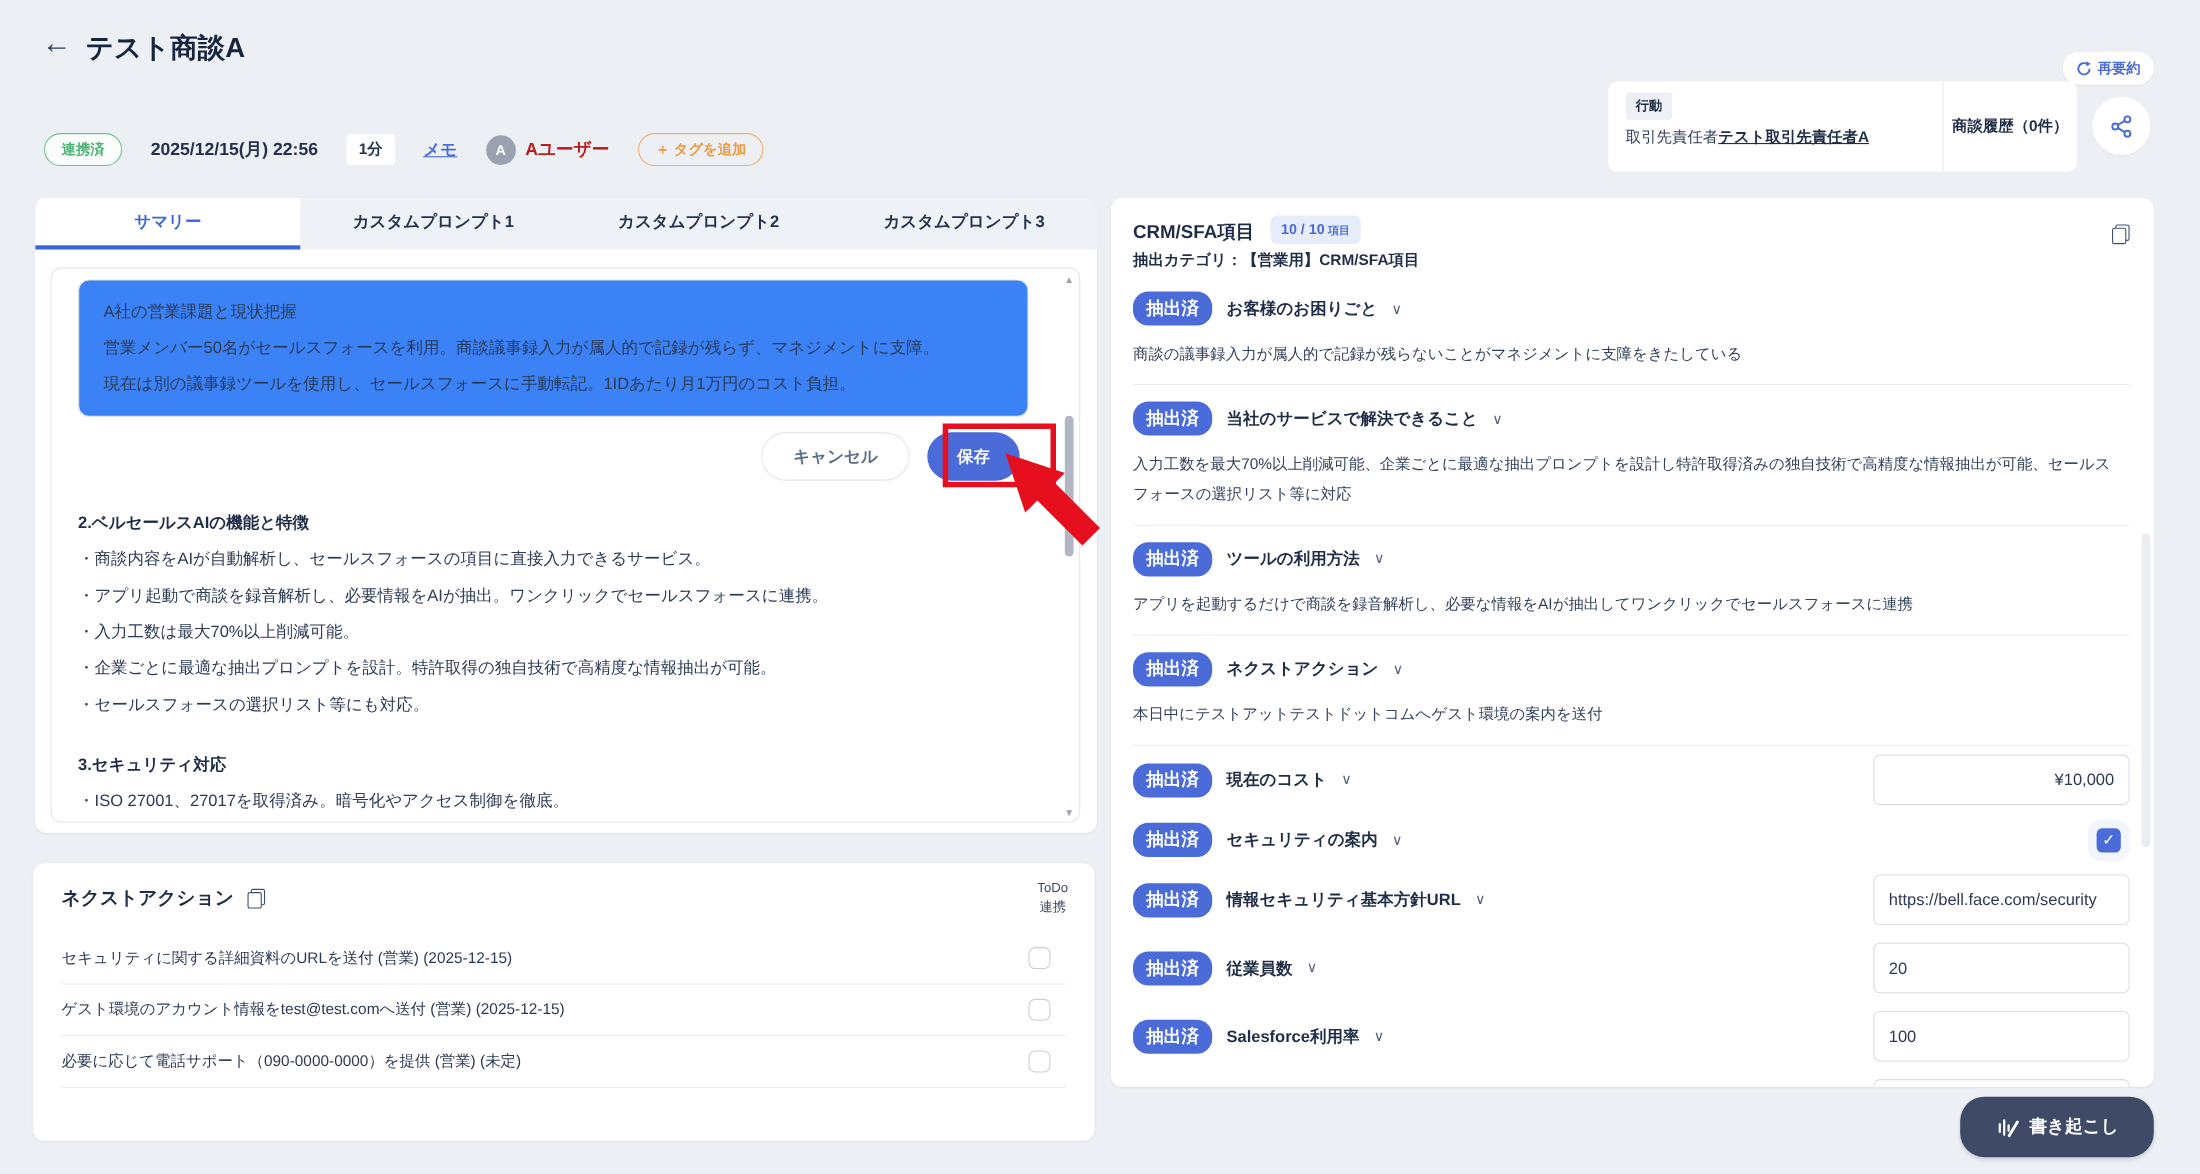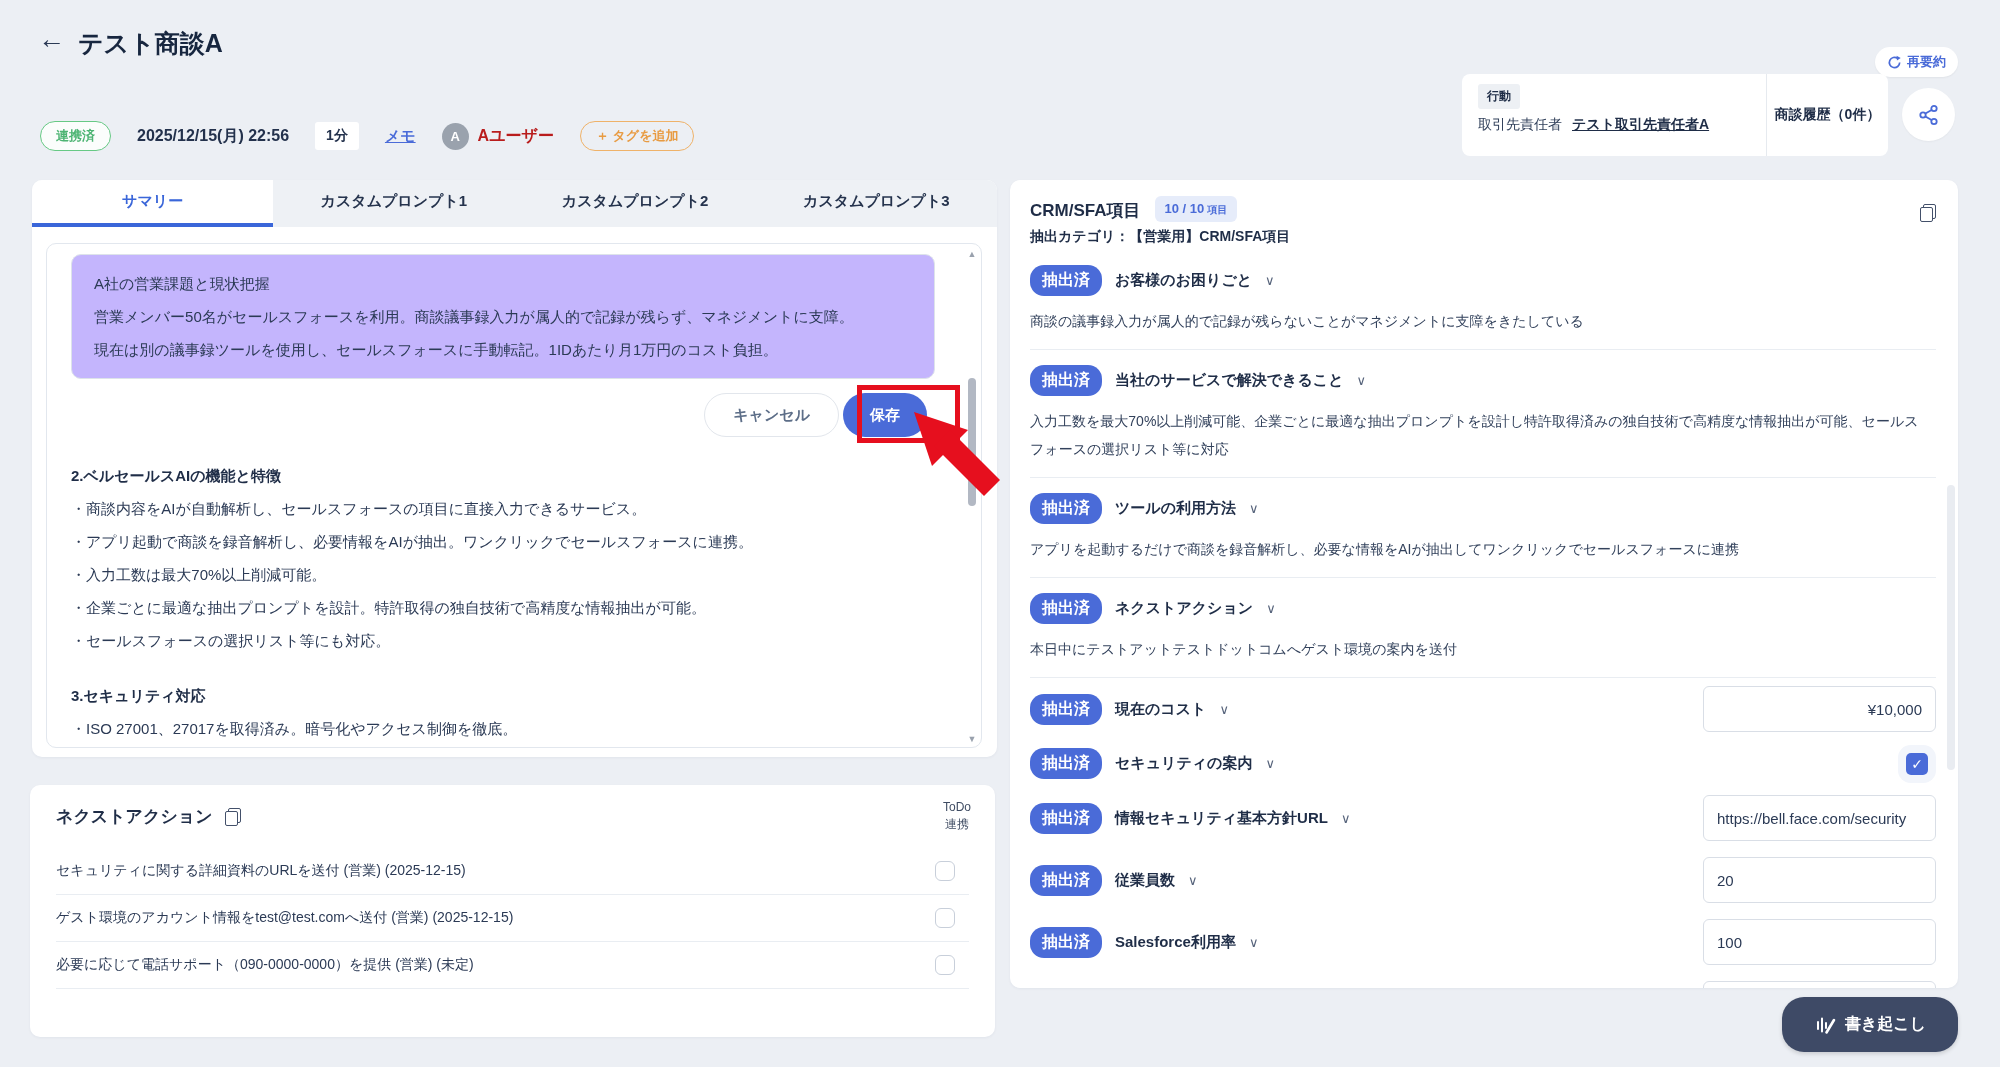--- a/index.html
+++ b/index.html
@@ -23,32 +23,32 @@
   .memo-link{color:#4a6bd8;font-size:15px;font-weight:bold;text-decoration:underline;cursor:pointer;}
   .user-wrap{display:flex;align-items:center;gap:9px;}
   .avatar{width:27px;height:27px;border-radius:50%;background:#9aa2ad;color:#fff;font-size:13px;font-weight:bold;display:flex;align-items:center;justify-content:center;}
   .user-name{font-size:16px;font-weight:bold;color:#b91c1c;}
   .badge-orange{border:1.5px solid #efb269;color:#e89b42;border-radius:16px;padding:5px 15px;font-size:13px;font-weight:bold;background:transparent;cursor:pointer;}
   
   .info-card{position:absolute;left:1462px;top:74px;width:426px;height:82px;background:#fff;border-radius:8px;display:flex;}
   .info-left{flex:1;padding:10px 0 10px 16px;}
   .action-chip{display:inline-block;background:#edf0f4;color:#1f2d47;font-size:12px;font-weight:bold;padding:4px 9px;border-radius:3px;}
   .contact-line{margin-top:7px;font-size:14px;color:#33425c;white-space:nowrap;}
-  .contact-name{font-weight:bold;color:#1f2d47;text-decoration:underline;cursor:pointer;margin-left:10px;}
+  .contact-name{font-weight:bold;color:#1f2d47;text-decoration:underline;cursor:pointer;}
   .info-right{width:122px;border-left:1px solid #e6eaef;display:flex;align-items:center;justify-content:center;font-size:14px;font-weight:bold;color:#1f2d47;padding:0 6px;text-align:center;}
   .share-btn{position:absolute;left:1902px;top:88px;width:53px;height:53px;border-radius:50%;background:#fff;display:flex;align-items:center;justify-content:center;cursor:pointer;box-shadow:0 1px 2px rgba(0,0,0,.04);}
   
   .left-panel{position:absolute;left:32px;top:180px;width:965px;height:577px;background:#fff;border-radius:10px;box-shadow:0 1px 3px rgba(20,40,80,.05);}
   .tab-bar{display:flex;height:47px;background:#eef1f5;border-radius:10px 10px 0 0;overflow:hidden;}
   .tab{flex:1;display:flex;align-items:center;justify-content:center;font-size:15px;font-weight:bold;color:#25334d;cursor:pointer;border-bottom:4px solid transparent;}
   .tab.active{background:#fff;color:#3a66d9;border-bottom-color:#3a66d9;}
   .scrollbox{position:absolute;left:14px;top:63px;width:936px;height:505px;border:1px solid #e2e7ee;border-radius:10px;overflow:hidden;padding:10px 46px 0 24px;}
-  .edit-card{border:1px solid #dde3ea;border-radius:10px;padding:12px 22px;background:#c4b5fd;}
+  .edit-card{border:1px solid #dde3ea;border-radius:10px;padding:12px 22px;background:#3b82f6;}
   .edit-line{font-size:15px;line-height:33px;color:#2b3a55;}
-  .btn-row{display:flex;justify-content:flex-end;align-items:center;gap:4px;margin:14px 8px 0 0;}
+  .btn-row{display:flex;justify-content:flex-end;align-items:center;gap:16px;margin:14px 8px 0 0;}
   .btn-cancel{height:44px;padding:0 28px;border-radius:22px;border:1px solid #e2e6ec;background:#fff;color:#5d6e88;font-size:15px;font-weight:bold;display:flex;align-items:center;cursor:pointer;}
   .btn-save{height:44px;padding:0 27px;border-radius:22px;border:none;background:#4a6bd8;color:#fff;font-size:15px;font-weight:bold;display:flex;align-items:center;cursor:pointer;}
   .sum-sec{margin-top:22px;}
   .sum-title{font-size:15px;font-weight:bold;color:#1f2d47;line-height:33px;}
   .sum-line{font-size:15px;color:#2b3a55;line-height:33px;}
   .v-scrollbar{position:absolute;right:4px;top:4px;bottom:4px;width:14px;display:flex;flex-direction:column;align-items:center;cursor:pointer;}
   .sb-arrow{font-size:9px;color:#99a1ad;line-height:12px;}
   .sb-track{flex:1;width:8px;position:relative;}
   .sb-thumb{position:absolute;left:0;top:118px;width:8px;height:128px;background:#b2b8c3;border-radius:4px;}
   

